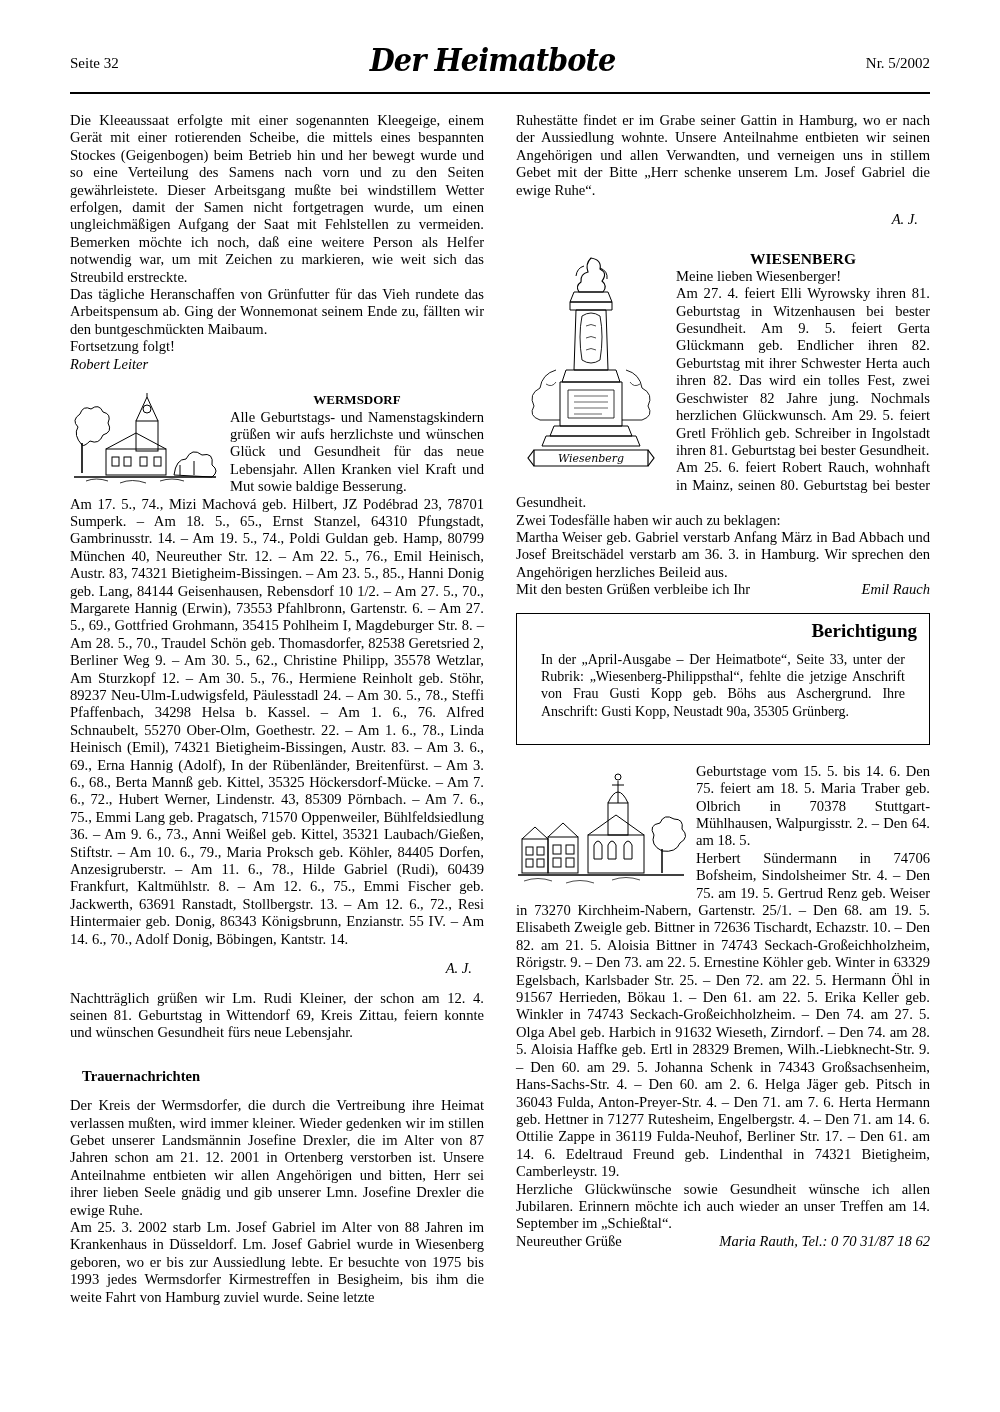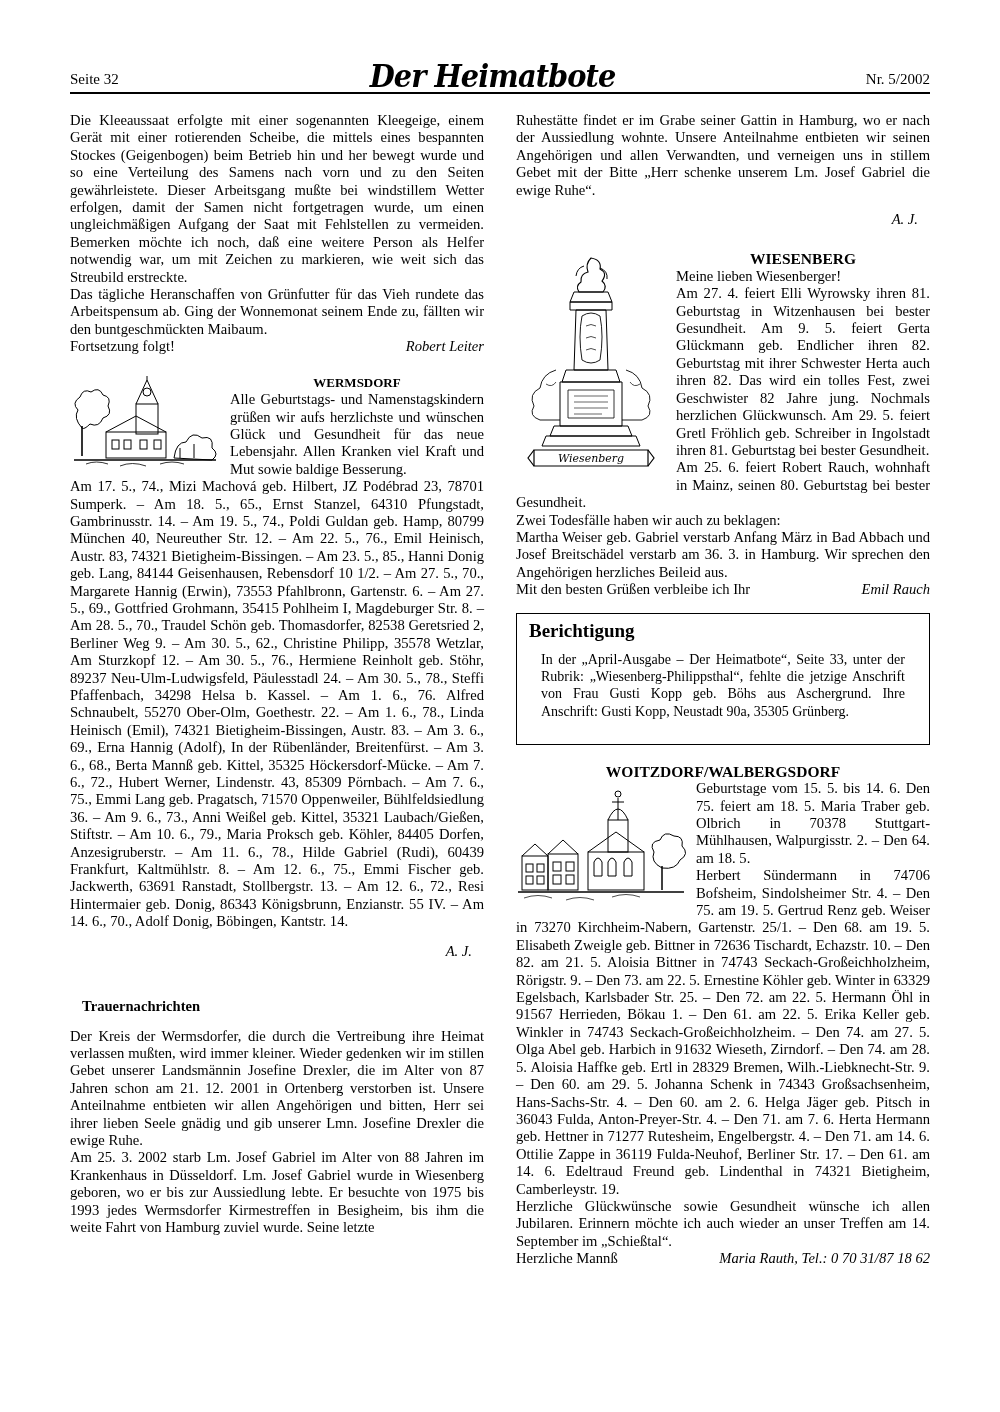--- a/index.html
+++ b/index.html
@@ -19,21 +19,21 @@
     position: absolute;
     left: 0; top: 0;
     width: 1000px;
     height: 1412px;
     padding: 0;
   }
   
   .masthead {
     position: absolute;
     left: 70px;
-    top: 48px;
+    top: 32px;
     width: 860px;
     height: 46px;
     display: flex;
     align-items: flex-end;
     justify-content: space-between;
   }
   .masthead .side {
     font-size: 15px;
     font-family: "Liberation Serif", serif;
     padding-bottom: 6px;
@@ -122,21 +122,21 @@
 
   
   .box {
     border: 1.5px solid #000;
     padding: 8px 12px 12px 12px;
     margin: 14px 0 0 0;
     box-sizing: border-box;
   }
   .box h3 {
     margin: 0 0 6px 0;
-    text-align: left;
+    text-align: right;
     font-size: 19px;
     font-weight: bold;
     font-family: "Liberation Serif", serif;
   }
   .box p {
     font-size: 14px;
     line-height: 17.2px;
     text-align: justify;
   }
 
@@ -153,21 +153,21 @@
     <div class="side">Seite 32</div>
     <div class="title">Der Heimatbote</div>
     <div class="side">Nr. 5/2002</div>
   </div>
   <div class="rule"></div>
 
   <div class="col col-left">
 
     <p class="p">Die Kleeaussaat erfolgte mit einer sogenannten Kleegeige, einem Gerät mit einer rotierenden Scheibe, die mittels eines bespannten Stockes (Geigenbogen) beim Betrieb hin und her bewegt wurde und so eine Verteilung des Samens nach vorn und zu den Seiten gewährleistete. Dieser Arbeitsgang mußte bei windstillem Wetter erfolgen, damit der Samen nicht fortgetragen wurde, um einen ungleichmäßigen Aufgang der Saat mit Fehlstellen zu vermeiden. Bemerken möchte ich noch, daß eine weitere Person als Helfer notwendig war, um mit Zeichen zu markieren, wie weit sich das Streubild erstreckte.</p>
     <p class="p">Das tägliche Heranschaffen von Grünfutter für das Vieh rundete das Arbeitspensum ab. Ging der Wonnemonat seinem Ende zu, fällten wir den buntgeschmückten Maibaum.</p>
-    <div style="display:flex; justify-content:space-between; align-items:baseline;">
+    <div style="display:flex; justify-content:space-between; align-items:baseline;flex-direction:column;">
       <span>Fortsetzung folgt!</span>
       <span class="ital">Robert Leiter</span>
     </div>
 
     <div class="spacer-18"></div>
 
     <div>
       <div class="illus-church">
         <svg viewBox="0 0 150 96" width="150" height="96" aria-hidden="true">
           <g stroke="#000" fill="none" stroke-width="1">
@@ -193,20 +193,21 @@
 
             <path d="M4 84 H146" stroke-width="1.4"></path>
             <path d="M16 88 q10 -4 22 0 M50 90 q12 -5 26 0 M90 88 q12 -4 24 0" stroke-width="0.8"></path>
           </g>
         </svg>
       </div>
       <div class="wermsdorf-head">WERMSDORF</div>
       <p class="p">Alle Geburtstags- und Namenstagskindern grüßen wir aufs herzlichste und wünschen Glück und Gesundheit für das neue Lebensjahr. Allen Kranken viel Kraft und Mut sowie baldige Besserung.</p>
       <p class="p">Am 17. 5., 74., Mizi Machová geb. Hilbert, JZ Podébrad 23, 78701 Sumperk. – Am 18. 5., 65., Ernst Stanzel, 64310 Pfungstadt, Gambrinusstr. 14. – Am 19. 5., 74., Poldi Guldan geb. Hamp, 80799 München 40, Neureuther Str. 12. – Am 22. 5., 76., Emil Heinisch, Austr. 83, 74321 Bietigheim-Bissingen. – Am 23. 5., 85., Hanni Donig geb. Lang, 84144 Geisenhausen, Rebensdorf 10 1/2. – Am 27. 5., 70., Margarete Hannig (Erwin), 73553 Pfahlbronn, Gartenstr. 6. – Am 27. 5., 69., Gottfried Grohmann, 35415 Pohlheim I, Magdeburger Str. 8. – Am 28. 5., 70., Traudel Schön geb. Thomasdorfer, 82538 Geretsried 2, Berliner Weg 9. – Am 30. 5., 62., Christine Philipp, 35578 Wetzlar, Am Sturzkopf 12. – Am 30. 5., 76., Hermiene Reinholt geb. Stöhr, 89237 Neu-Ulm-Ludwigsfeld, Päulesstadl 24. – Am 30. 5., 78., Steffi Pfaffenbach, 34298 Helsa b. Kassel. – Am 1. 6., 76. Alfred Schnaubelt, 55270 Ober-Olm, Goethestr. 22. – Am 1. 6., 78., Linda Heinisch (Emil), 74321 Bietigheim-Bissingen, Austr. 83. – Am 3. 6., 69., Erna Hannig (Adolf), In der Rübenländer, Breitenfürst. – Am 3. 6., 68., Berta Mannß geb. Kittel, 35325 Höckersdorf-Mücke. – Am 7. 6., 72., Hubert Werner, Lindenstr. 43, 85309 Pörnbach. – Am 7. 6., 75., Emmi Lang geb. Pragatsch, 71570 Oppenweiler, Bühlfeldsiedlung 36. – Am 9. 6., 73., Anni Weißel geb. Kittel, 35321 Laubach/Gießen, Stiftstr. – Am 10. 6., 79., Maria Proksch geb. Köhler, 84405 Dorfen, Anzesigruberstr. – Am 11. 6., 78., Hilde Gabriel (Rudi), 60439 Frankfurt, Kaltmühlstr. 8. – Am 12. 6., 75., Emmi Fischer geb. Jackwerth, 63691 Ranstadt, Stollbergstr. 13. – Am 12. 6., 72., Resi Hintermaier geb. Donig, 86343 Königsbrunn, Enzianstr. 55 IV. – Am 14. 6., 70., Adolf Donig, Böbingen, Kantstr. 14.</p>
       <p class="sig">A. J.</p>
+      <p class="p">Nachtträglich grüßen wir Lm. Rudi Kleiner, der schon am 12. 4. seinen 81. Geburtstag in Wittendorf 69, Kreis Zittau, feiern konnte und wünschen Gesundheit fürs neue Lebensjahr.</p>
     </div>
 
     <div class="spacer-14"></div>
 
     <div>
       <p class="subhead-bold">Trauernachrichten</p>
       <p class="p">Der Kreis der Wermsdorfer, die durch die Vertreibung ihre Heimat verlassen mußten, wird immer kleiner. Wieder gedenken wir im stillen Gebet unserer Landsmännin Josefine Drexler, die im Alter von 87 Jahren schon am 21. 12. 2001 in Ortenberg verstorben ist. Unsere Anteilnahme entbieten wir allen Angehörigen und bitten, Herr sei ihrer lieben Seele gnädig und gib unserer Lmn. Josefine Drexler die ewige Ruhe.</p>
       <p class="p">Am 25. 3. 2002 starb Lm. Josef Gabriel im Alter von 88 Jahren im Krankenhaus in Düsseldorf. Lm. Josef Gabriel wurde in Wiesenberg geboren, wo er bis zur Aussiedlung lebte. Er besuchte von 1975 bis 1993 jedes Wermsdorfer Kirmestreffen in Besigheim, bis ihm die weite Fahrt von Hamburg zuviel wurde. Seine letzte</p>
     </div>
 
@@ -266,21 +267,20 @@
     </div>
 
     <div class="box">
       <h3>Berichtigung</h3>
       <p>In der „April-Ausgabe – Der Heimatbote“, Seite 33, unter der Rubrik: „Wiesenberg-Philippsthal“, fehlte die jetzige Anschrift von Frau Gusti Kopp geb. Böhs aus Aschergrund. Ihre Anschrift: Gusti Kopp, Neustadt 90a, 35305 Grünberg.</p>
     </div>
 
     <div class="spacer-18"></div>
 
     <div>
-      <div class="woitzdorf-head">WOITZDORF/WALBERGSDORF</div>
       <div class="illus-woitzdorf">
         <svg viewBox="0 0 170 132" width="170" height="132" aria-hidden="true">
           <g stroke="#000" fill="none" stroke-width="1">
 
             <rect x="6" y="74" width="26" height="34"></rect>
             <path d="M6 74 L19 62 L32 74"></path>
             <rect x="32" y="72" width="30" height="36"></rect>
             <path d="M32 72 L47 58 L62 72"></path>
             <rect x="10" y="82" width="7" height="8"></rect>
             <rect x="21" y="82" width="7" height="8"></rect>
@@ -308,19 +308,19 @@
 
             <path d="M2 110 H168" stroke-width="1.4"></path>
             <path d="M8 116 q14 -5 28 0 M50 118 q14 -5 28 0 M96 115 q14 -5 28 0" stroke-width="0.7"></path>
           </g>
         </svg>
       </div>
       <p class="p">Geburtstage vom 15. 5. bis 14. 6. Den 75. feiert am 18. 5. Maria Traber geb. Olbrich in 70378 Stuttgart-Mühlhausen, Walpurgisstr. 2. – Den 64. am 18. 5.</p>
       <p class="p">Herbert Sündermann in 74706 Bofsheim, Sindolsheimer Str. 4. – Den 75. am 19. 5. Gertrud Renz geb. Weiser in 73270 Kirchheim-Nabern, Gartenstr. 25/1. – Den 68. am 19. 5. Elisabeth Zweigle geb. Bittner in 72636 Tischardt, Echazstr. 10. – Den 82. am 21. 5. Aloisia Bittner in 74743 Seckach-Großeichholzheim, Rörigstr. 9. – Den 73. am 22. 5. Ernestine Köhler geb. Winter in 63329 Egelsbach, Karlsbader Str. 25. – Den 72. am 22. 5. Hermann Öhl in 91567 Herrieden, Bökau 1. – Den 61. am 22. 5. Erika Keller geb. Winkler in 74743 Seckach-Großeichholzheim. – Den 74. am 27. 5. Olga Abel geb. Harbich in 91632 Wieseth, Zirndorf. – Den 74. am 28. 5. Aloisia Haffke geb. Ertl in 28329 Bremen, Wilh.-Liebknecht-Str. 9. – Den 60. am 29. 5. Johanna Schenk in 74343 Großsachsenheim, Hans-Sachs-Str. 4. – Den 60. am 2. 6. Helga Jäger geb. Pitsch in 36043 Fulda, Anton-Preyer-Str. 4. – Den 71. am 7. 6. Herta Hermann geb. Hettner in 71277 Rutesheim, Engelbergstr. 4. – Den 71. am 14. 6. Ottilie Zappe in 36119 Fulda-Neuhof, Berliner Str. 17. – Den 61. am 14. 6. Edeltraud Freund geb. Lindenthal in 74321 Bietigheim, Camberleystr. 19.</p>
       <p class="p">Herzliche Glückwünsche sowie Gesundheit wünsche ich allen Jubilaren. Erinnern möchte ich auch wieder an unser Treffen am 14. September im „Schießtal“.</p>
       <div style="display:flex; justify-content:space-between; align-items:baseline;">
-        <span>Herzliche Mannß</span>
+        <span>Neureuther Grüße</span>
         <span class="ital">Maria Rauth, Tel.: 0 70 31/87 18 62</span>
       </div>
     </div>
 
   </div>
 </div>
 
 </body></html>

